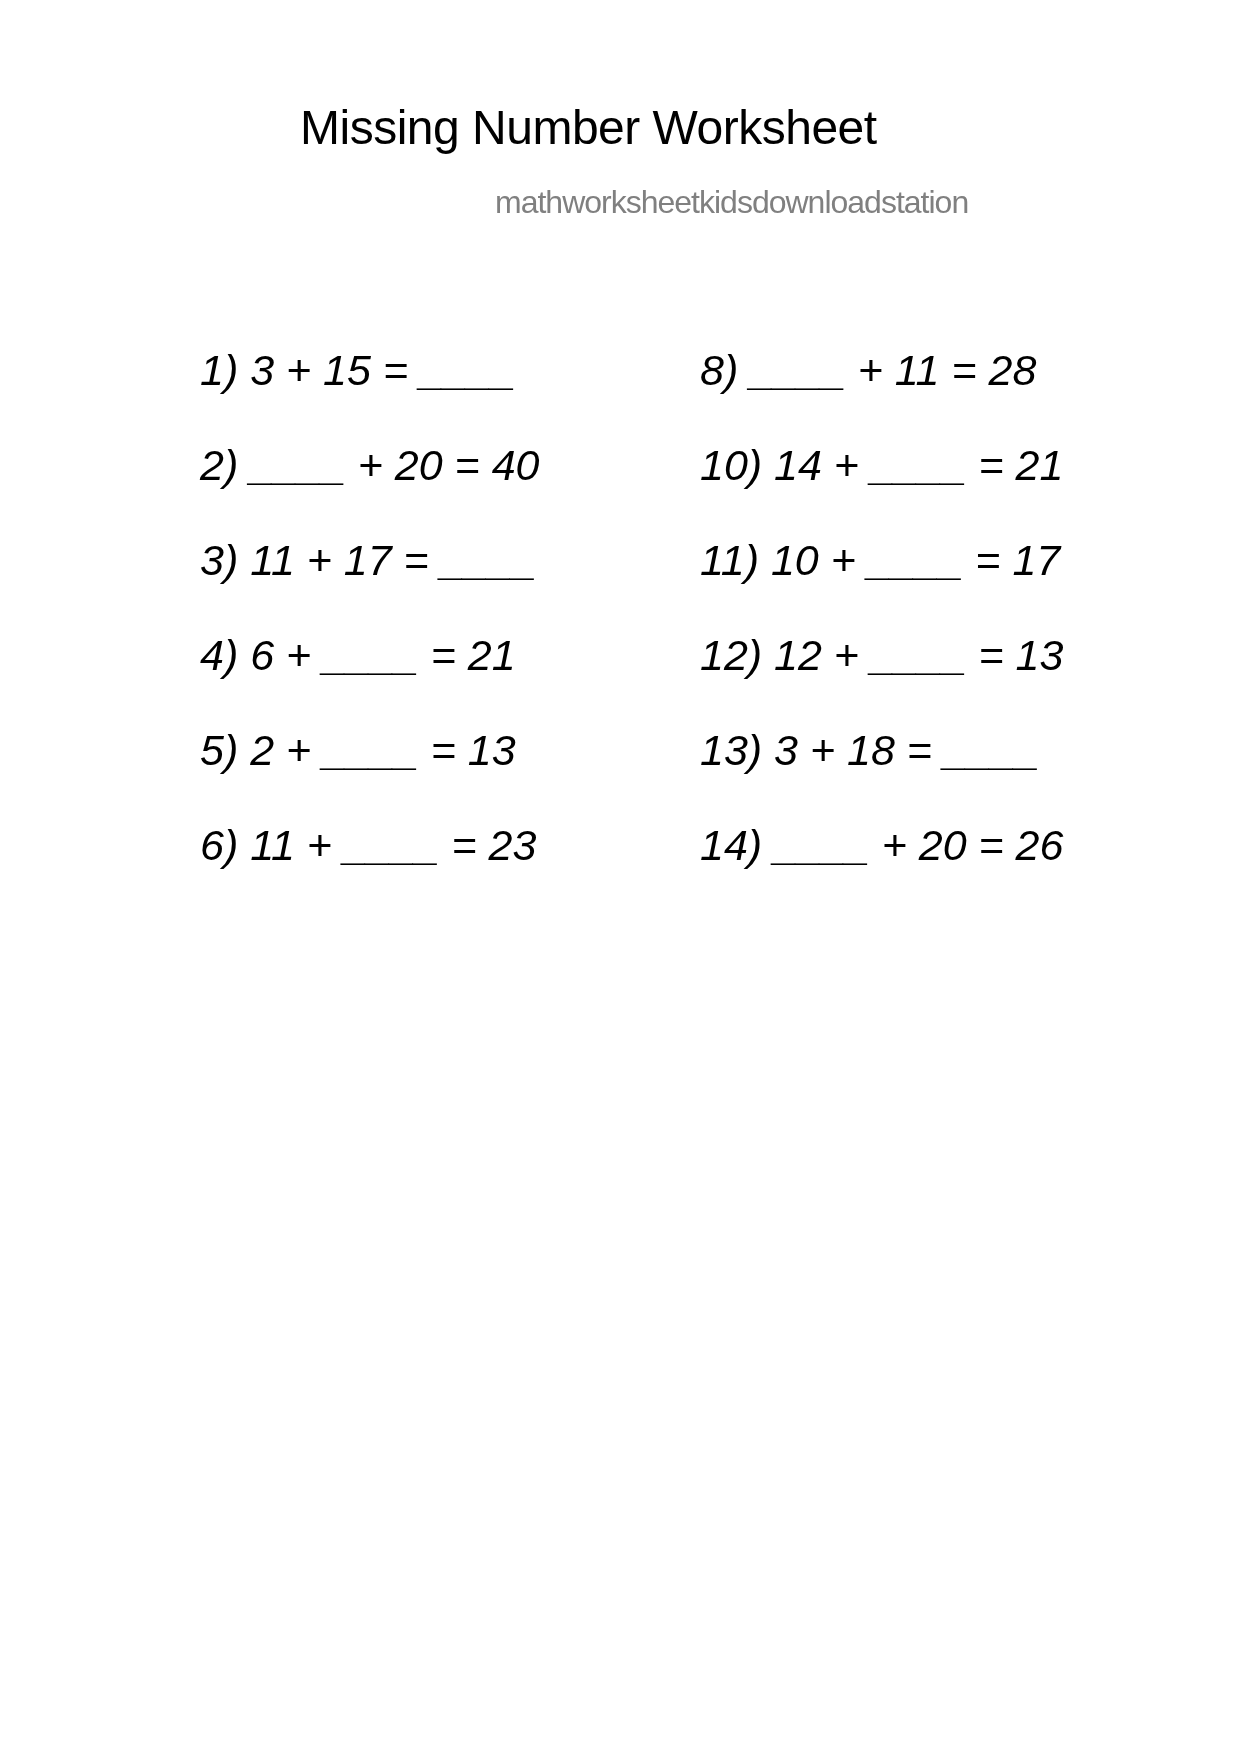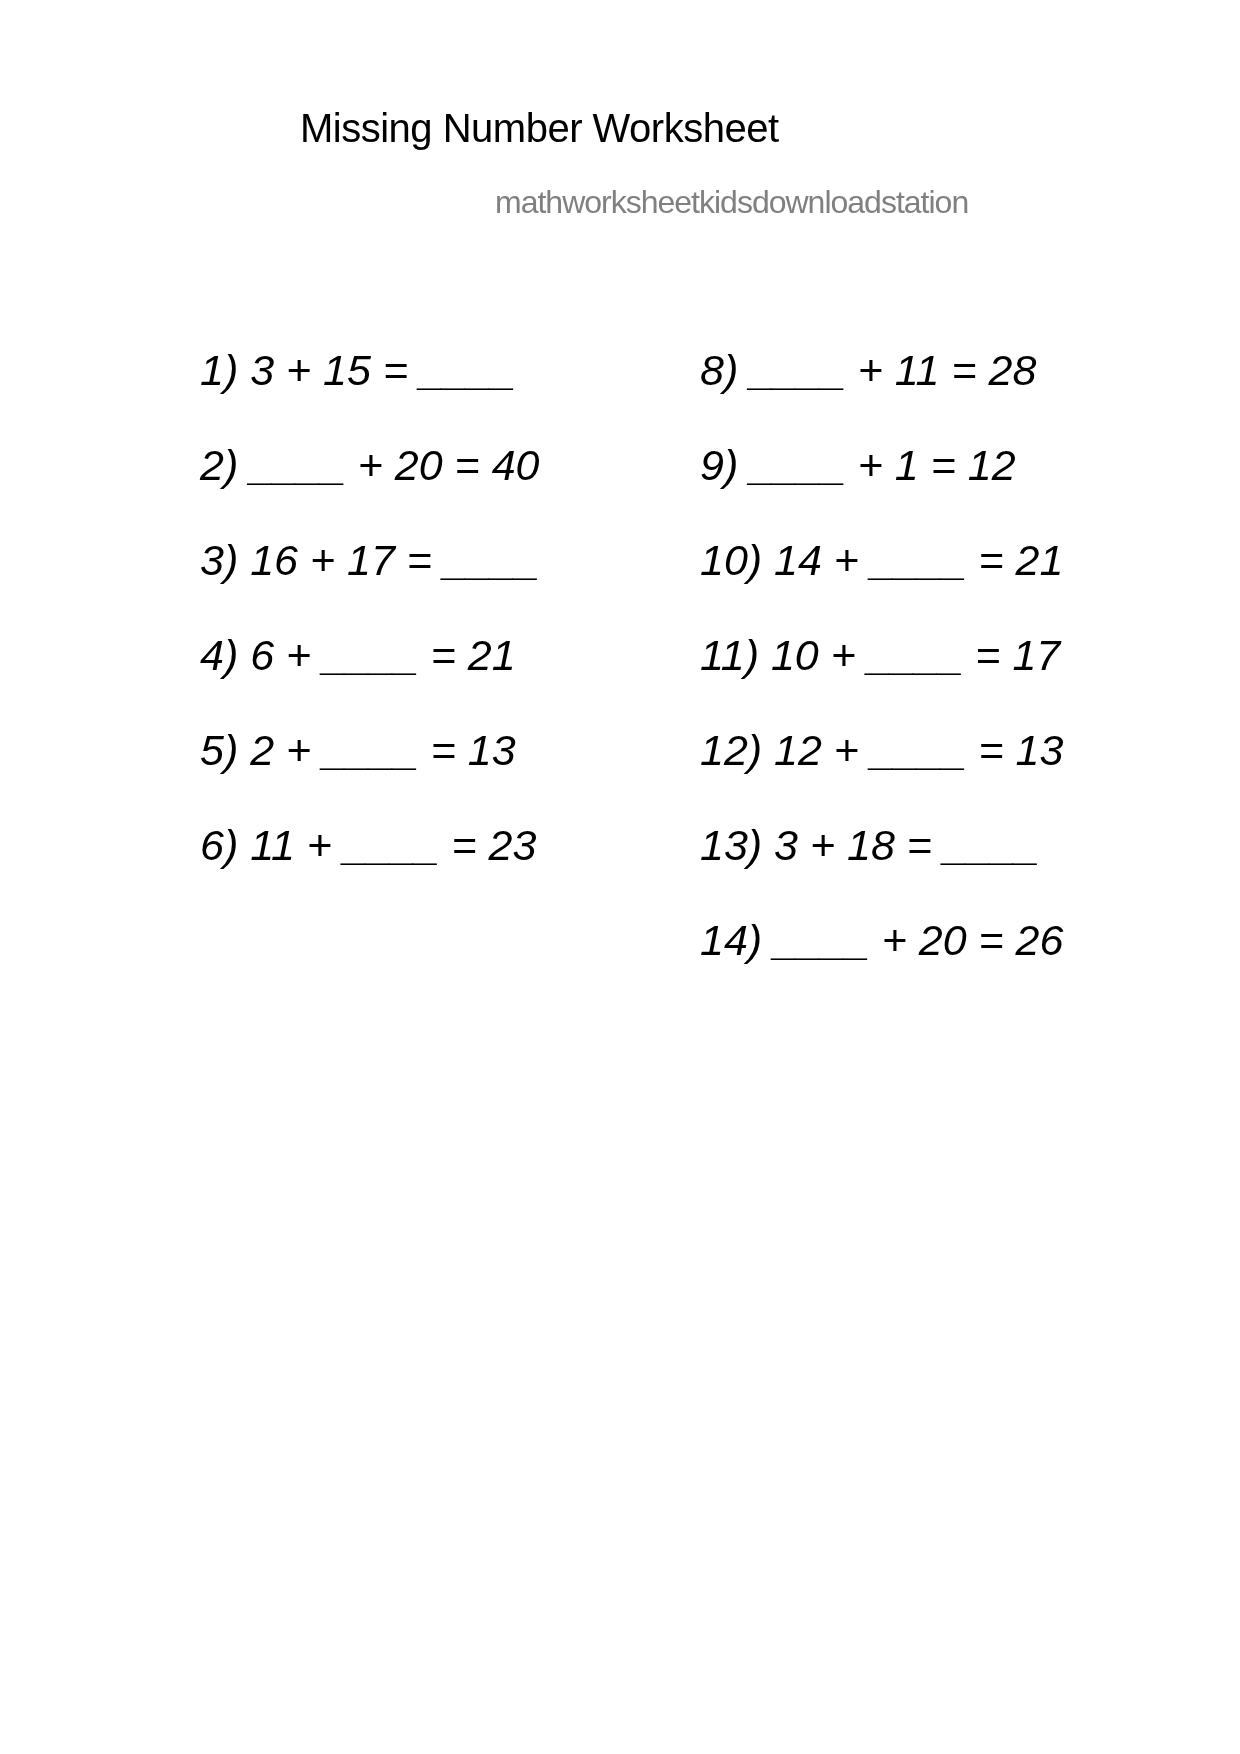--- a/index.html
+++ b/index.html
@@ -12,21 +12,21 @@
       height: 1754px;
       position: relative;
       overflow: hidden;
       font-family: "Liberation Sans", sans-serif;
       color: #000000;
     }
     .title {
       position: absolute;
       left: 300px;
       top: 96px;
-      font-size: 40px;
+      font-size: 48px;
       line-height: 64px;
       white-space: nowrap;
       letter-spacing: -0.5px;
     }
     .subtitle {
       position: absolute;
       left: 495px;
       top: 178px;
       font-size: 32px;
       line-height: 48px;
@@ -50,27 +50,26 @@
   </style>
 </head>
 <body>
 
 <div class="title">Missing Number Worksheet</div>
 <div class="subtitle">mathworksheetkidsdownloadstation</div>
 
 <div class="col col-left">
   <div class="problem">1) 3 + 15 = ____</div>
   <div class="problem">2) ____ + 20 = 40</div>
-  <div class="problem">3) 16 + 17 = ____</div>
+  <div class="problem">3) 11 + 17 = ____</div>
   <div class="problem">4) 6 + ____ = 21</div>
   <div class="problem">5) 2 + ____ = 13</div>
   <div class="problem">6) 11 + ____ = 23</div>
 </div>
 
 <div class="col col-right">
   <div class="problem">8) ____ + 11 = 28</div>
-  <div class="problem">9) ____ + 1 = 12</div>
   <div class="problem">10) 14 + ____ = 21</div>
   <div class="problem">11) 10 + ____ = 17</div>
   <div class="problem">12) 12 + ____ = 13</div>
   <div class="problem">13) 3 + 18 = ____</div>
   <div class="problem">14) ____ + 20 = 26</div>
 </div>
 
 </body></html>

